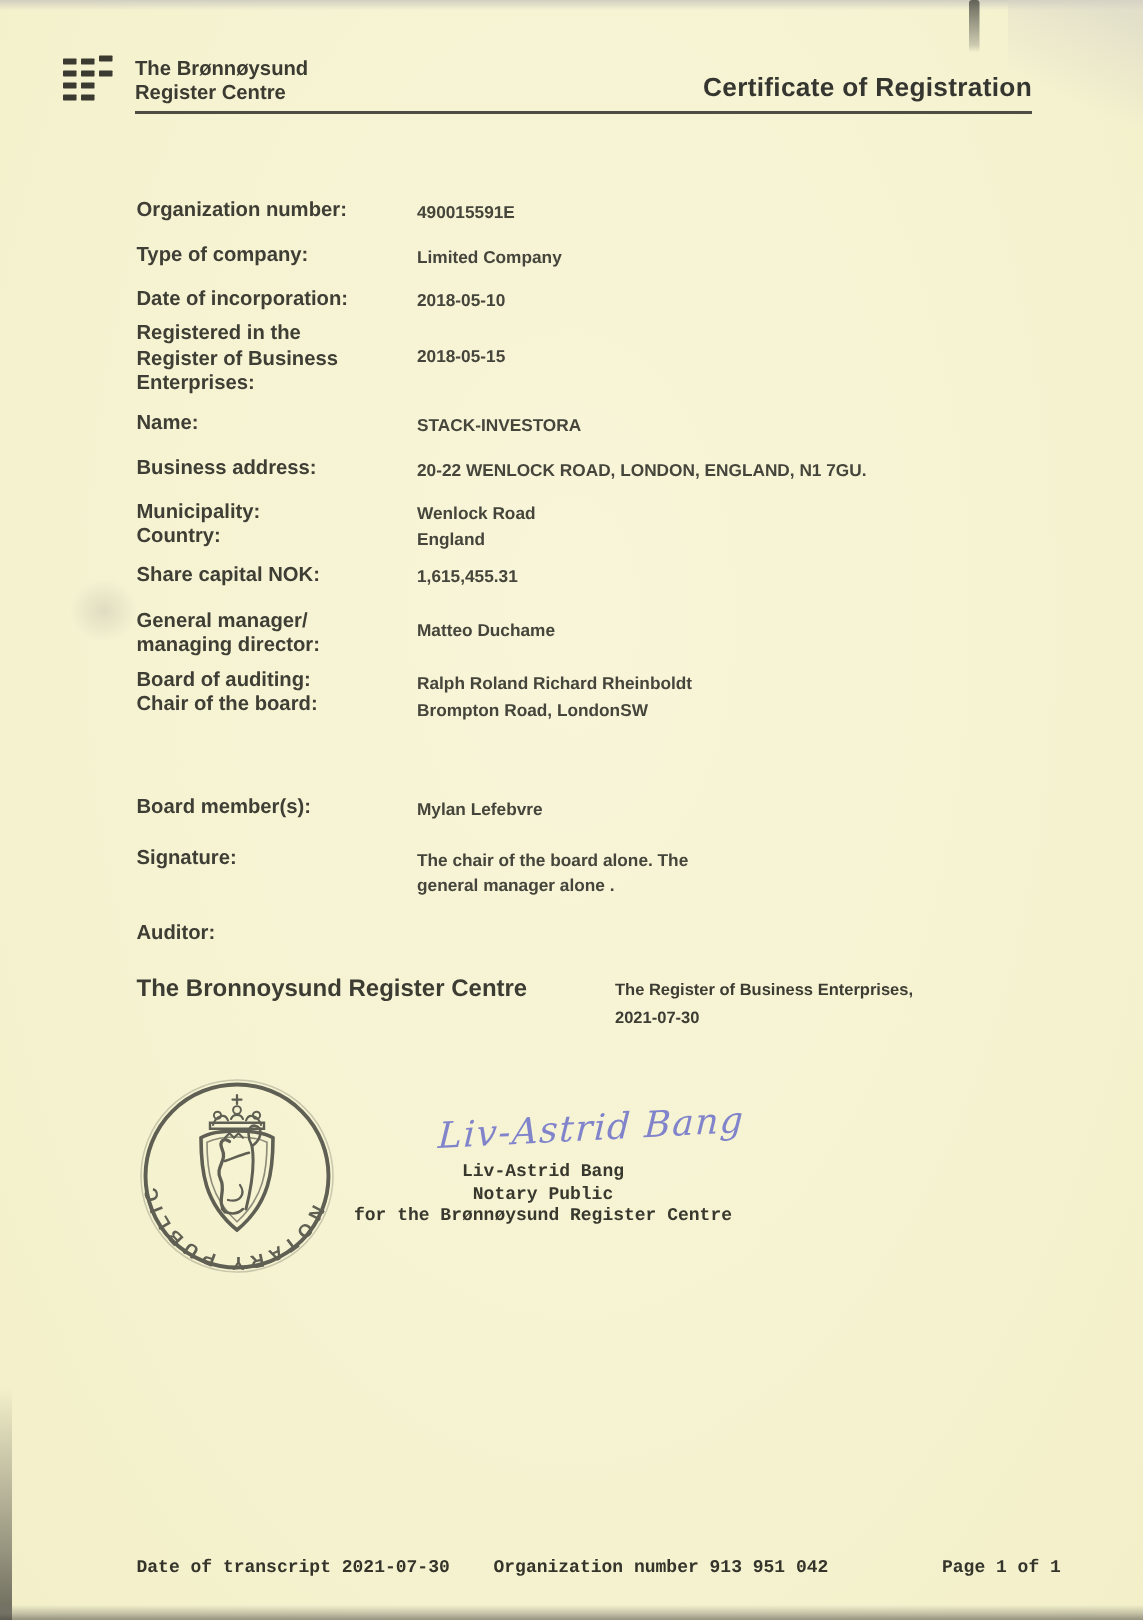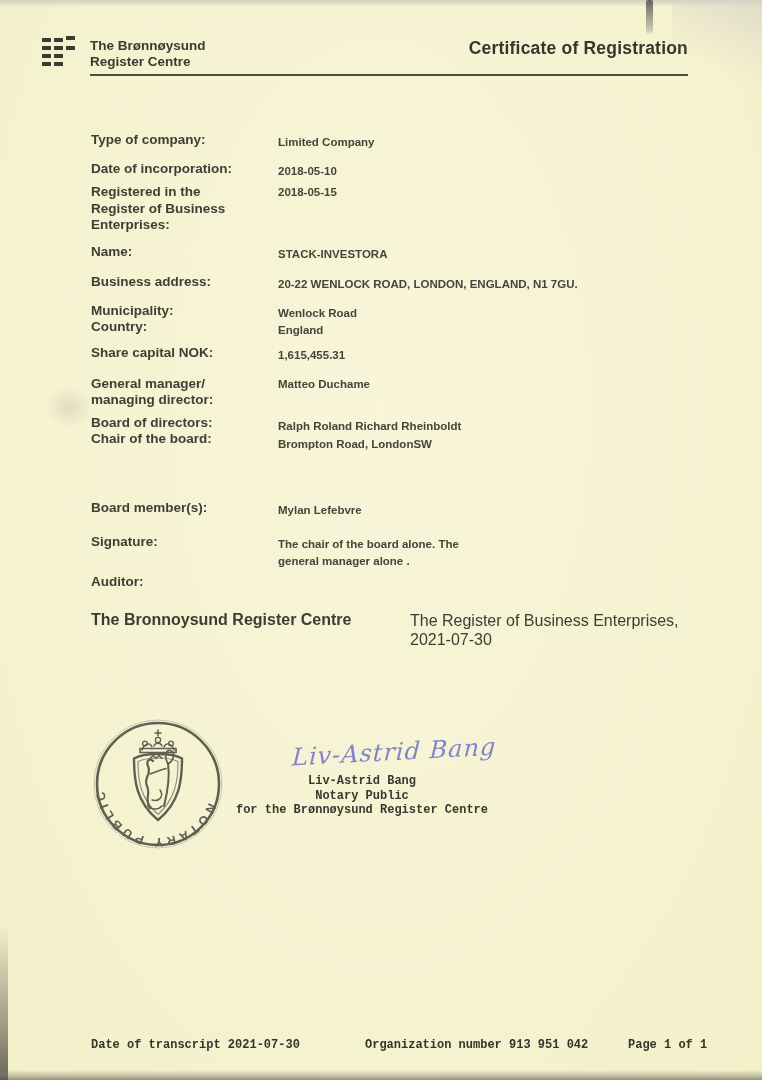--- a/index.html
+++ b/index.html
@@ -18,64 +18,64 @@
   .streak { position:absolute; left:646px; top:0; width:7px; height:35px;
     background:linear-gradient(180deg,#45453eca,#6f6f6650 85%,transparent);
     border-radius:2px; filter:blur(.4px); }
   .edge-left-bottom { position:absolute; left:0; top:925px; width:8px; height:155px;
     background:linear-gradient(180deg,transparent,#5a584d99 70%,#48463dcc); }
   .edge-bottom { position:absolute; left:0; right:0; bottom:0; height:10px;
     background:linear-gradient(transparent,#807e7066 55%,#56544b99); }
   .smudge { position:absolute; left:46px; top:386px; width:46px; height:42px;
     background:radial-gradient(#d9d6bdcc,transparent 70%); }
   
-  .header-row { display:flex; align-items:flex-start; padding:38px 74px 0 42px; }
+  .header-row { display:flex; align-items:flex-end; padding:38px 74px 0 42px; }
   .logo { display:grid; grid-template-columns:repeat(3,9px); grid-gap:4px 3px; margin-bottom:3px; }
   .logo i { display:block; width:9px; height:4px; background:#3a3a31; border-radius:.5px; }
   .logo i.raised { transform:translateY(-2px); }
   .logo i.hidden { visibility:hidden; }
   .brand { margin-left:15px; font-weight:bold; font-size:13.5px; line-height:16px;
     color:#3b3b32; white-space:pre-line; }
   .spacer { flex:1; }
   .cert-title { font-weight:bold; font-size:17.5px; color:#363630; letter-spacing:.2px;
     margin-bottom:1px; }
   .divider { margin:4px 74px 0 90px; border-top:2px solid #4d4d44; }
   
   .fields { margin:56px 60px 0 91px; }
   .row { display:flex; }
   .row .label { width:187px; flex:0 0 187px; font-weight:bold; font-size:13.5px;
     line-height:16.5px; color:#3e3e35; white-space:pre-line; }
   .row .value { font-weight:bold; font-size:11.5px; line-height:17px; padding-top:2px;
     color:#45453b; white-space:pre-line; }
-  .row.vbottom { align-items:flex-start; }
+  .row.vbottom { align-items:center; }
   .row.vbottom .value { padding-top:0; padding-bottom:1px; }
   .row.wide-val .value { line-height:18px; }
   .mt11{margin-top:11px}.mt10{margin-top:10px}.mt4{margin-top:4px}.mt6{margin-top:6px}
-  .mt12{margin-top:12px}.mt47{margin-top:47px}.mt15{margin-top:15px}.mt7{margin-top:4px}
+  .mt12{margin-top:12px}.mt47{margin-top:47px}.mt15{margin-top:15px}.mt7{margin-top:14px}
   
   .issuer { display:flex; margin:21px 60px 0 91px; }
   .issuer-left { width:319px; flex:0 0 319px; font-weight:bold; font-size:16px; color:#3c3c33; }
-  .issuer-right { font-weight:normal; font-size:16px; line-height:19px; color:#3c3c33;
+  .issuer-right { font-weight:bold; font-size:11px; line-height:19px; color:#3c3c33;
     white-space:pre-line; }
   
   .notary { position:absolute; left:0; top:712px; width:762px; height:160px; }
   .seal { position:absolute; left:88px; top:2px; width:140px; height:140px; opacity:.88; }
   .sig-script { position:absolute; left:292px; top:26px;
     font-family:"DejaVu Serif","Liberation Serif",serif; font-style:italic;
     font-size:24px; color:#8184cb; transform:rotate(-3deg) skewX(-6deg);
     letter-spacing:1px; white-space:nowrap; }
   .typed-block { position:absolute; left:228px; top:62px; width:268px; text-align:center;
     font-family:"Liberation Mono","DejaVu Sans Mono",monospace; font-weight:bold;
     font-size:12px; line-height:14.5px; color:#38382e; white-space:pre-line; }
   
   .foot { position:absolute; top:1038px; left:0; width:762px;
     font-family:"Liberation Mono","DejaVu Sans Mono",monospace; font-weight:bold;
     font-size:12px; color:#34342b; }
   .foot span { position:absolute; white-space:nowrap; }
-  .foot .f1{left:91px}.foot .f2{left:365px}.foot .f3{left:628px}
+  .foot .f1{left:91px}.foot .f2{left:329px}.foot .f3{left:628px}
 </style>
 </head>
 <body>
 
 <div class="paper">
 
   <div class="edge-top"></div>
   <div class="corner-shade"></div>
   <div class="streak"></div>
   <div class="smudge"></div>
@@ -96,20 +96,24 @@
         <i class="hidden"></i>
     </div>
     <div class="brand">The Brønnøysund
 Register Centre</div>
     <div class="spacer"></div>
     <div class="cert-title">Certificate of Registration</div>
   </div>
   <div class="divider"></div>
 
   <div class="fields">
+    <div class="row">
+      <div class="label">Organization number:</div>
+      <div class="value">490015591E</div>
+    </div>
     <div class="row mt11">
       <div class="label">Type of company:</div>
       <div class="value">Limited Company</div>
     </div>
     <div class="row mt10">
       <div class="label">Date of incorporation:</div>
       <div class="value">2018-05-10</div>
     </div>
     <div class="row mt4 vbottom">
       <div class="label">Registered in the
@@ -134,21 +138,21 @@
     <div class="row mt6">
       <div class="label">Share capital NOK:</div>
       <div class="value">1,615,455.31</div>
     </div>
     <div class="row mt12 vbottom">
       <div class="label">General manager/
 managing director:</div>
       <div class="value">Matteo Duchame</div>
     </div>
     <div class="row mt6 wide-val">
-      <div class="label">Board of directors:
+      <div class="label">Board of auditing:
 Chair of the board:</div>
       <div class="value">Ralph Roland Richard Rheinboldt
 Brompton Road, LondonSW</div>
     </div>
     <div class="row mt47">
       <div class="label">Board member(s):</div>
       <div class="value">Mylan Lefebvre</div>
     </div>
     <div class="row mt15">
       <div class="label">Signature:</div>

